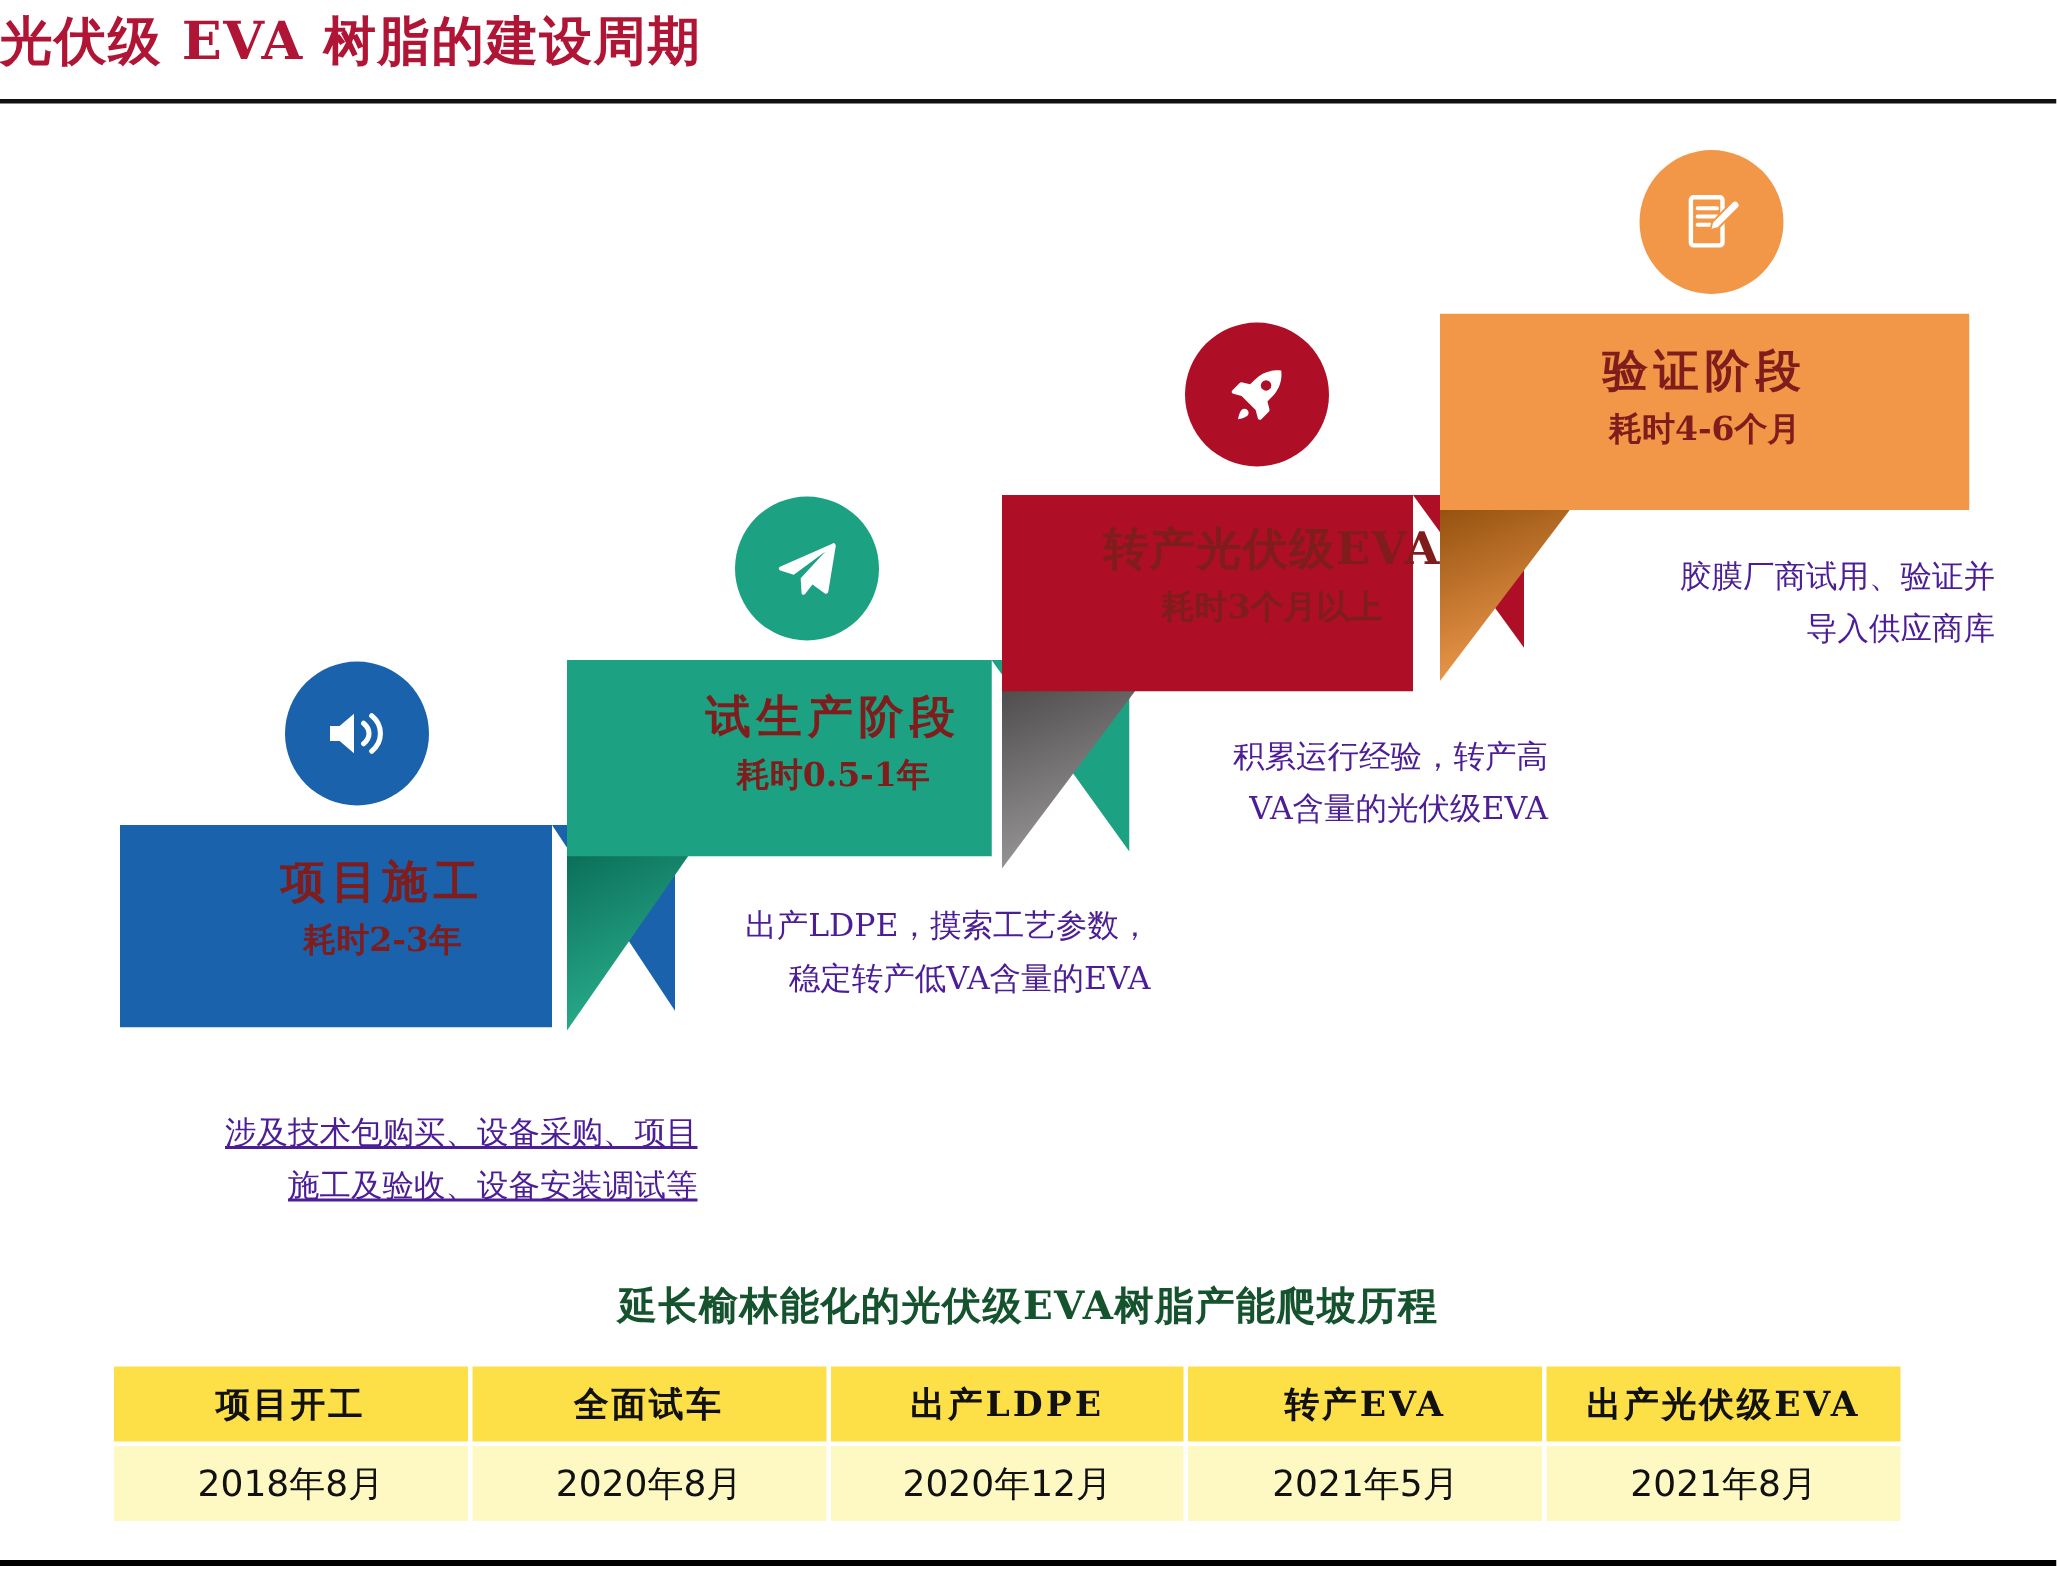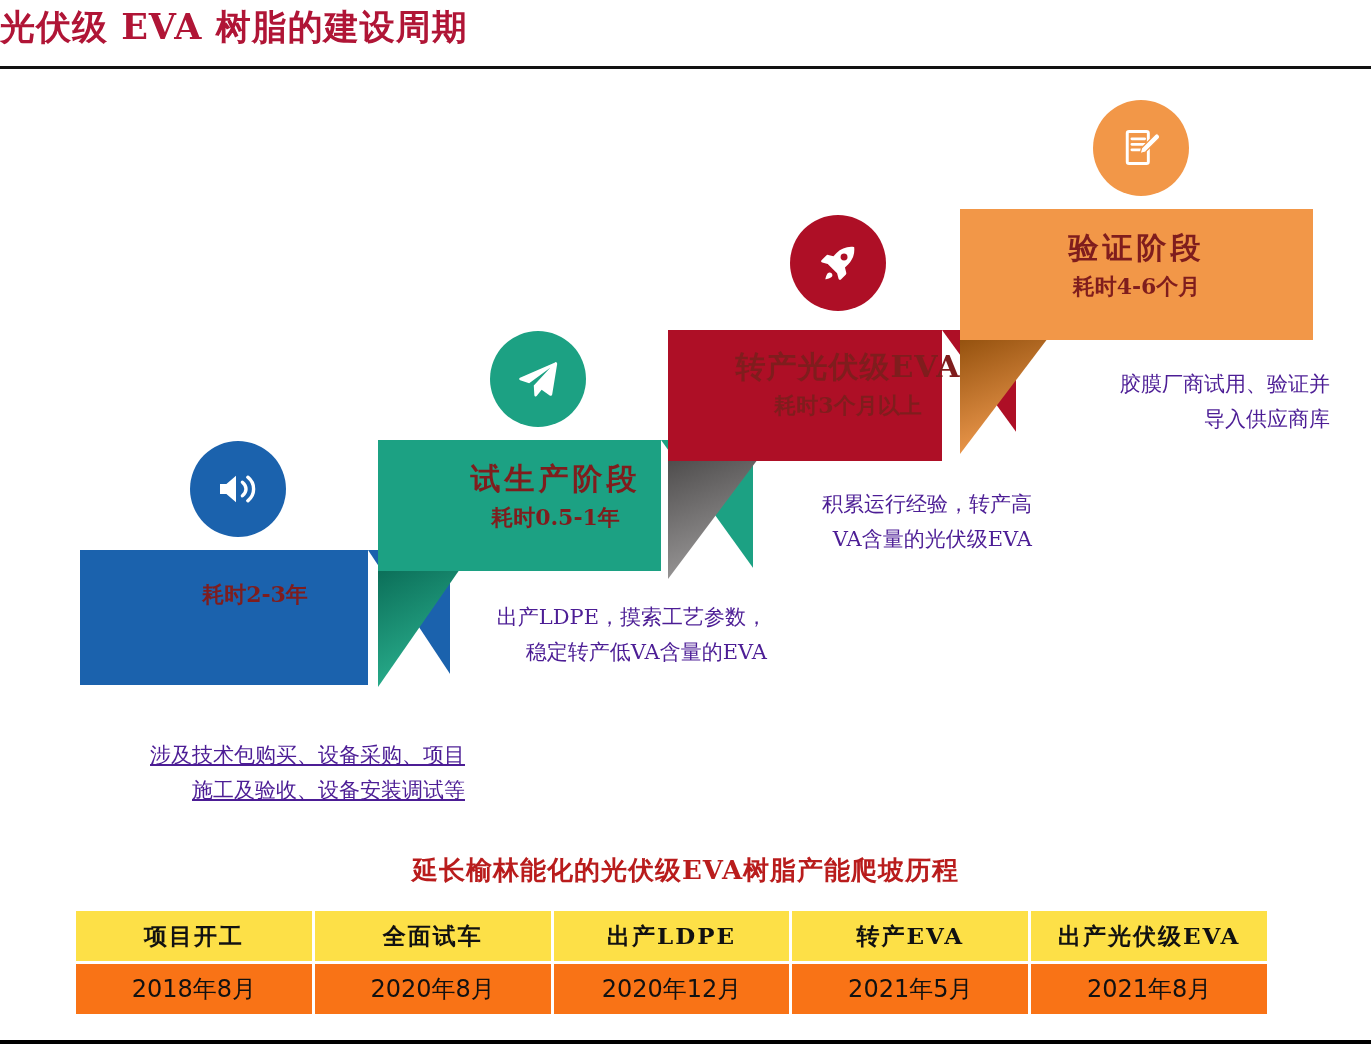--- a/index.html
+++ b/index.html
@@ -58,36 +58,36 @@
     font-family:"DejaVu Serif","Liberation Serif",serif;
     font-size:21px;color:#4c1d95;line-height:1.65;
     text-align:right;white-space:pre-line;
   }
 
   
   .tbl-title{
     position:absolute;left:0;top:853px;width:1371px;
     text-align:center;
     font-family:"DejaVu Serif","Liberation Serif",serif;
-    font-size:26px;font-weight:bold;color:#b91c1c;letter-spacing:1px;
+    font-size:26px;font-weight:bold;color:#14532d;letter-spacing:1px;
   }
   table.grid{
     position:absolute;left:73px;top:908px;
     width:1197px;border-collapse:separate;border-spacing:3px 3px;
     table-layout:fixed;
   }
   table.grid th{
     background:#fde047;color:#111111;
     font-family:"DejaVu Serif","Liberation Serif",serif;
     font-size:23px;font-weight:bold;letter-spacing:2px;
     height:48px;text-align:center;vertical-align:middle;
     border:none;
   }
   table.grid td{
-    background:#f97316;color:#111111;
+    background:#fef9c3;color:#111111;
     font-family:"DejaVu Sans","Liberation Sans",sans-serif;
     font-size:24px;font-weight:normal;
     height:48px;text-align:center;vertical-align:middle;
     border:none;
   }
 </style>
 </head>
 <body>
 
 <div class="page">
@@ -107,20 +107,21 @@
 
     <div class="badge" style="left:190px;top:441px;width:96px;height:96px;background:#1B62AD;">
       <svg viewBox="0 0 24 24" width="48" height="48">
         <path d="M3 9.5h3.2L11 5.4v13.2L6.2 14.5H3z" fill="#ffffff"></path>
         <path d="M14.2 8.6c1.2 1 1.8 2.2 1.8 3.4s-.6 2.4-1.8 3.4" stroke="#ffffff" stroke-width="1.7" fill="none" stroke-linecap="round"></path>
         <path d="M16.9 6.1c1.9 1.5 2.9 3.5 2.9 5.9s-1 4.4-2.9 5.9" stroke="#ffffff" stroke-width="1.7" fill="none" stroke-linecap="round"></path>
       </svg>
     </div>
 
     <div class="banner" style="left:80px;top:572px;width:350px;">
+      <div class="name">项目施工</div>
       <div class="dur">耗时2-3年</div>
     </div>
 
     <div class="desc" style="left:45px;top:738px;width:420px;text-decoration:underline;">涉及技术包购买、设备采购、项目
 施工及验收、设备安装调试等</div>
   </div>
 
   <div class="stage">
 
     <svg style="position:absolute;left:378px;top:569px;" width="82" height="118">

